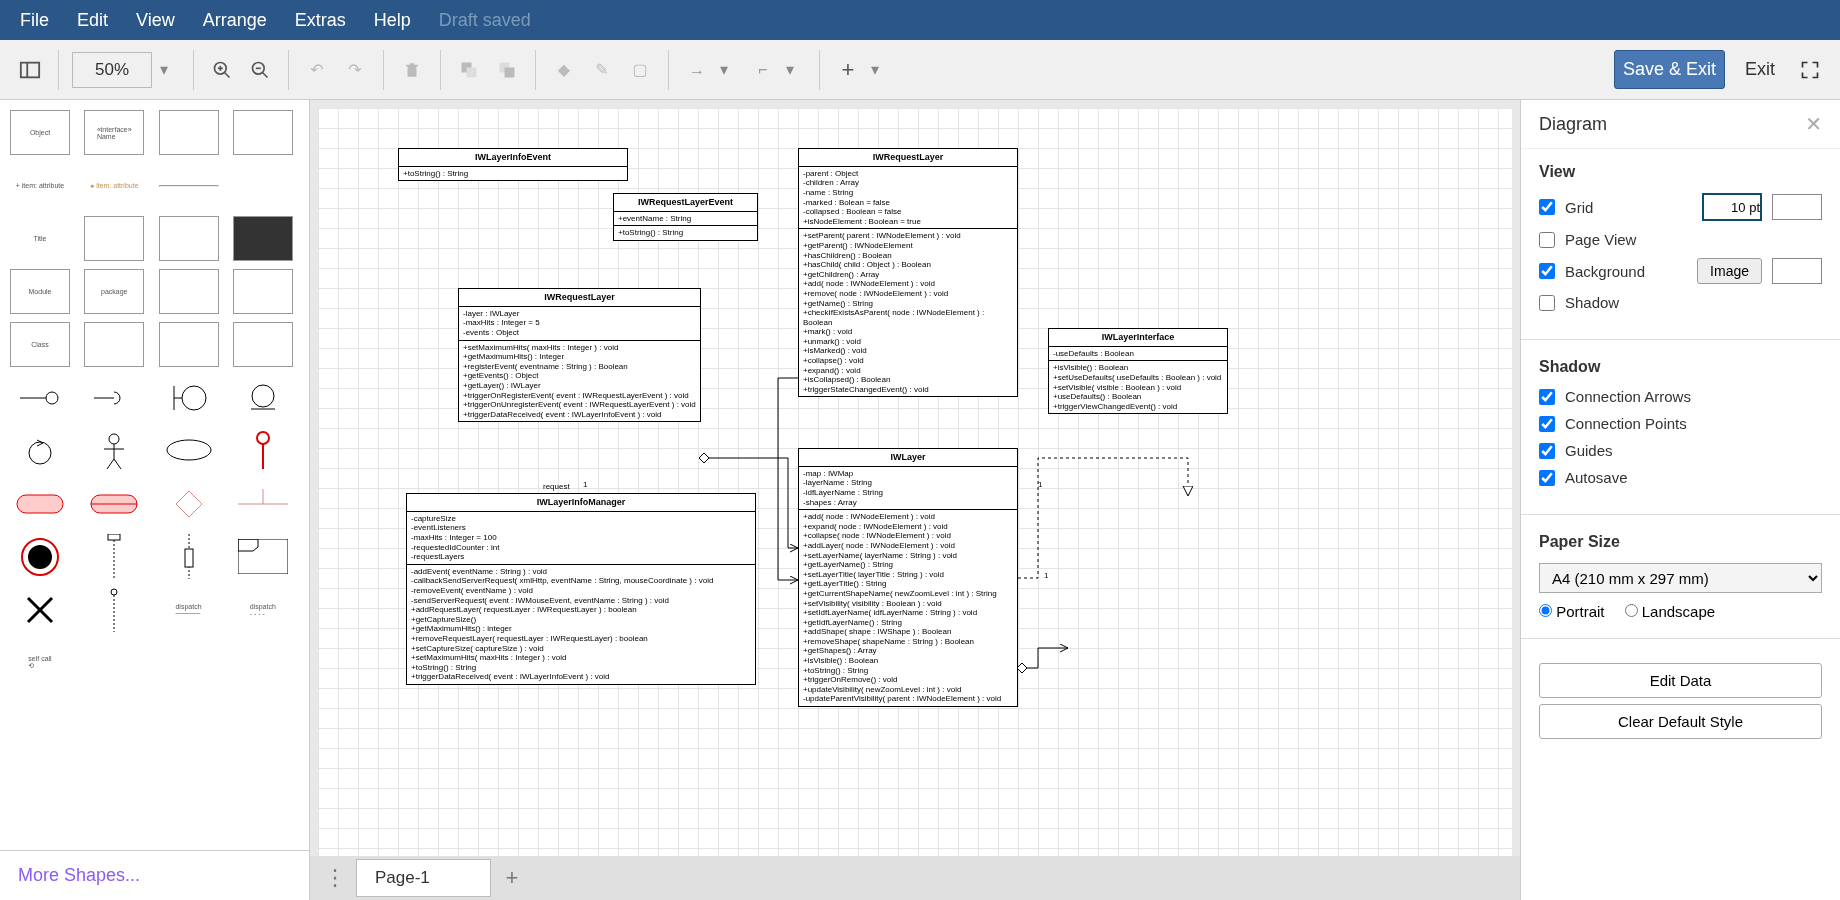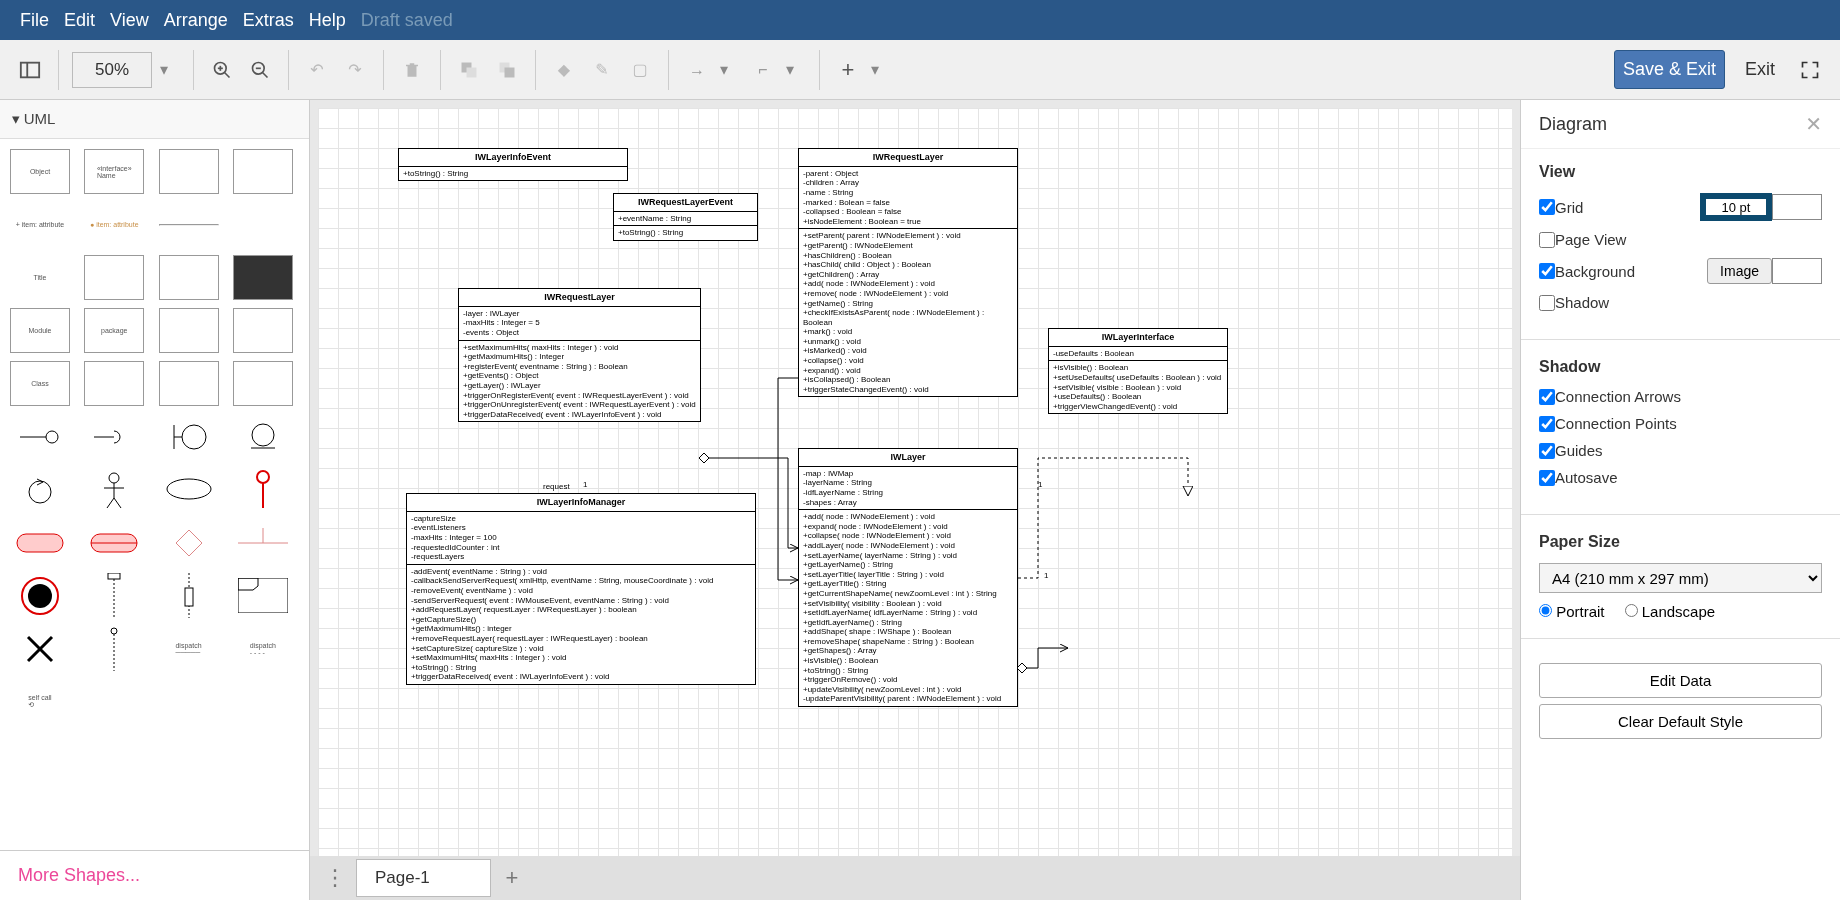--- a/index.html
+++ b/index.html
@@ -1,52 +1,52 @@
 <!DOCTYPE html>
 <html><head>
 <meta charset="utf-8">
 <style>
 *{box-sizing:border-box;margin:0;padding:0;font-family:-apple-system,BlinkMacSystemFont,"Segoe UI",Arial,sans-serif}
 body{width:1840px;height:900px;overflow:hidden;background:#fff;display:flex;flex-direction:column}
-.menubar{background:#2a5788;color:#fff;height:40px;display:flex;align-items:center;padding:0 20px;gap:15px;font-size:18px}
+.menubar{background:#2a5788;color:#fff;height:40px;display:flex;align-items:center;padding:0 20px;gap:28px;font-size:18px}
 .menubar span{cursor:pointer}
 .menubar .saved{color:#7a9bb8}
 .toolbar{background:#f0f0f0;border-bottom:1px solid #ccc;height:60px;display:flex;align-items:center;padding:0 15px;gap:8px}
 .tool-btn{width:30px;height:30px;display:flex;align-items:center;justify-content:center;color:#555;cursor:pointer}
 .tool-sep{width:1px;height:40px;background:#ccc;margin:0 5px}
 .zoom-box{width:80px;height:36px;border:1px solid #bbb;display:flex;align-items:center;justify-content:center;font-size:17px;color:#333}
 .zoom-dd{width:20px;color:#888;cursor:pointer}
 .toolbar-right{margin-left:auto;display:flex;align-items:center;gap:20px}
 .save-exit{background:#4a78b5;color:#fff;border:1px solid #2a5788;padding:8px 8px;font-size:18px;border-radius:3px;cursor:pointer}
 .exit-btn{font-size:18px;color:#333;cursor:pointer}
 .main-area{display:flex;flex:1;min-height:0}
 .shape-panel{width:310px;background:#fff;border-right:1px solid #ccc;display:flex;flex-direction:column}
 .panel-header{padding:10px 12px;font-size:15px;color:#444;background:#f8f8f8;border-bottom:1px solid #ddd}
 .shape-grid{flex:1;overflow-y:auto;display:grid;grid-template-columns:repeat(4,1fr);gap:8px;padding:10px;align-content:start}
 .shape-cell{width:60px;height:45px;border:1px solid #999;background:#fff;font-size:7px;display:flex;align-items:center;justify-content:center;color:#555}
 .shape-cell.noborder{border:none}
-.more-shapes{padding:14px 18px;font-size:18px;color:#ec4899;border-top:1px solid #ccc;background:#fff;cursor:pointer}
+.more-shapes{padding:14px 18px;font-size:18px;color:#8b5cf6;border-top:1px solid #ccc;background:#fff;cursor:pointer}
 .canvas-wrap{flex:1;display:flex;flex-direction:column;background:#e8e8e8;min-width:0}
 .canvas{flex:1;position:relative;background:#fff;margin:8px 8px 0 8px;background-image:linear-gradient(#e4e4e4 1px,transparent 1px),linear-gradient(90deg,#e4e4e4 1px,transparent 1px);background-size:20px 20px;overflow:hidden}
 .uml-class{position:absolute;border:1px solid #000;background:#fff;font-size:8px;line-height:1.2}
 .uml-title{border-bottom:1px solid #000;text-align:center;font-weight:bold;padding:3px;font-size:9px}
 .uml-section{border-bottom:1px solid #000;padding:2px 4px;white-space:pre-line}
 .uml-section:last-child{border-bottom:none}
 .page-tabs{height:44px;background:#e0e0e0;display:flex;align-items:center;padding:0 10px;gap:6px}
 .tab{background:#fff;border:1px solid #bbb;padding:8px 60px 8px 18px;font-size:17px;color:#333}
 .tab-btn{width:30px;height:30px;display:flex;align-items:center;justify-content:center;color:#777;font-size:22px;cursor:pointer}
 .right-panel{width:320px;border-left:1px solid #ccc;background:#fff;padding:0;overflow-y:auto}
 .rp-header{display:flex;align-items:center;justify-content:space-between;padding:12px 18px;font-size:18px;color:#333;border-bottom:1px solid #eee}
 .rp-close{color:#aaa;font-size:20px;cursor:pointer}
 .rp-section{padding:14px 18px}
 .rp-title{font-weight:bold;font-size:16px;margin-bottom:12px;color:#333}
-.rp-row{display:flex;align-items:center;gap:0;margin-bottom:10px;font-size:15px;color:#333}
+.rp-row{display:flex;align-items:center;gap:10px;margin-bottom:10px;font-size:15px;color:#333}
 .rp-row input[type=checkbox]{width:16px;height:16px}
 .rp-row .spacer{flex:1}
-.num-input{width:72px;height:28px;border:6px solid #0c4a6e;text-align:center;font-size:13px}
+.num-input{width:60px;height:28px;border:2px solid #0c4a6e;text-align:right;font-size:13px}
 .color-swatch{width:50px;height:26px;border:1px solid #888;background:#fff}
 .btn-sm{border:1px solid #999;background:#eee;padding:4px 12px;border-radius:3px;font-size:14px;cursor:pointer}
 .rp-sep{height:1px;background:#ddd;margin:4px 0}
 .select-full{width:100%;height:30px;border:1px solid #aaa;padding:0 8px;font-size:15px;background:#f4f4f4}
 .radio-row{display:flex;gap:20px;align-items:center;margin-top:10px;font-size:15px}
 .btn-full{width:100%;border:1px solid #aaa;background:#fff;padding:8px;font-size:15px;margin-top:6px;cursor:pointer;border-radius:3px}
 svg.conn{position:absolute;top:0;left:0;width:100%;height:100%;pointer-events:none}
 </style>
 </head>
 <body>
@@ -127,21 +127,20 @@
     <div class="tool-btn">
         <svg width="20" height="20" viewBox="0 0 24 24" fill="none" stroke="#333" stroke-width="2">
           <path d="M3 9V3h6M21 9V3h-6M3 15v6h6M21 15v6h-6"></path>
         </svg>
       </div>
   </div>
 </div>
 
 <div class="main-area">
   <div class="shape-panel">
-    <div class="panel-header">▾ <span>UML</span></div>
     <div class="shape-grid">
       <div class="shape-cell">Object</div>
       <div class="shape-cell">«interface»<br>Name</div>
       <div class="shape-cell"></div>
       <div class="shape-cell"></div>
       <div class="shape-cell noborder">+ item: attribute</div>
       <div class="shape-cell noborder" style="color:#c89048">● item: attribute</div>
       <div class="shape-cell noborder">
           <hr style="width:100%">
         </div>

